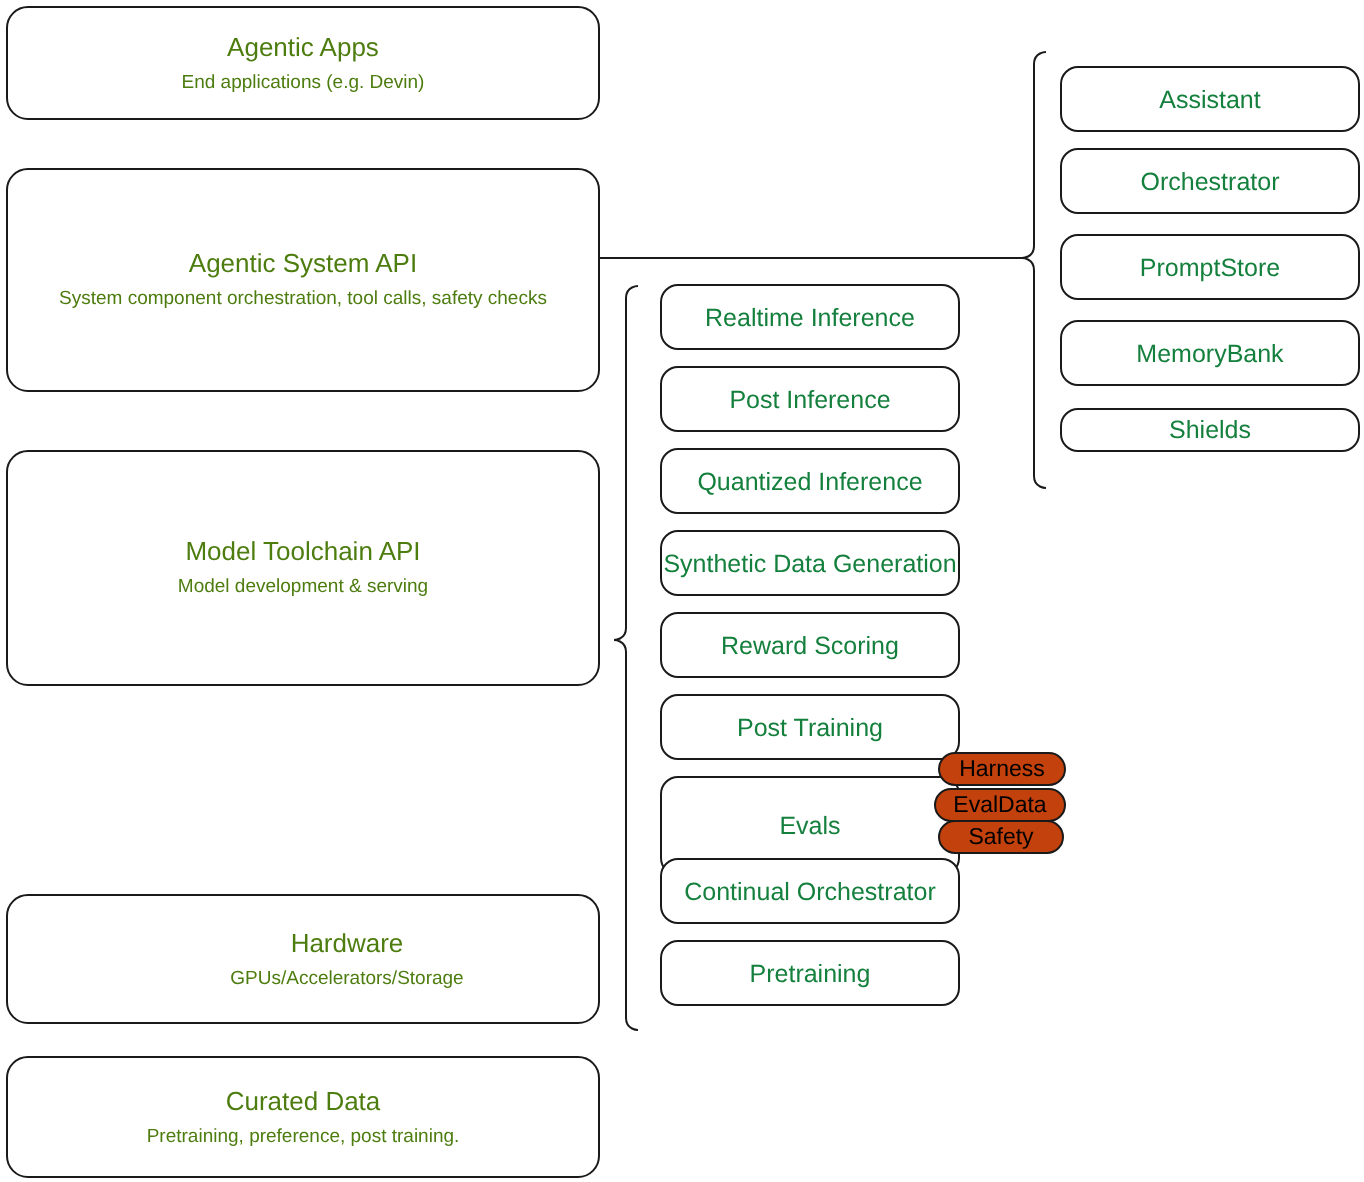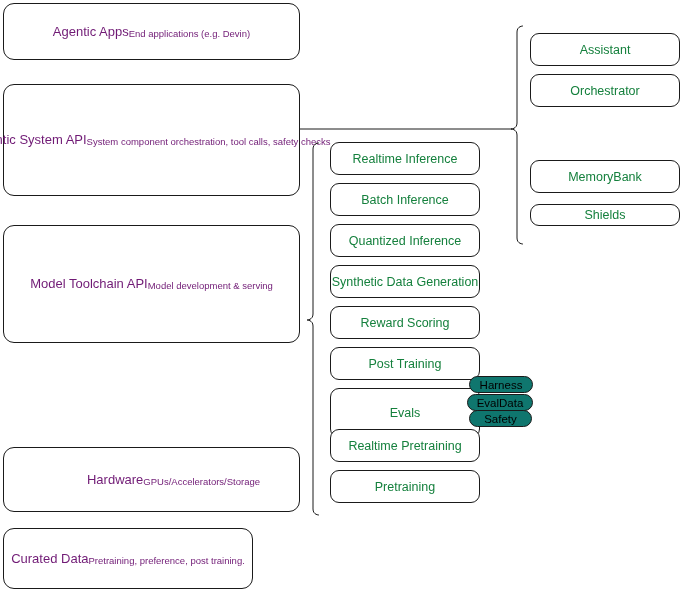--- a/index.html
+++ b/index.html
@@ -15,25 +15,25 @@
     font-family: "Liberation Sans", sans-serif;
     overflow: hidden;
   }
   .box {
     position: absolute;
     box-sizing: border-box;
     border: 1px solid #1a1a1a;
     border-radius: 11px;
     background: #ffffff;
     display: flex;
-    flex-direction: row;
+    flex-direction: column;
     align-items: center;
     justify-content: center;
     text-align: center;
-    color: #701a75;
+    color: #4d7c0f;
   }
   .box .title {
     font-size: 13px;
     line-height: 16px;
     white-space: nowrap;
   }
   .box .subtitle {
     font-size: 9.5px;
     line-height: 13px;
     margin-top: 3px;
@@ -50,21 +50,21 @@
     justify-content: center;
     font-size: 12.5px;
     color: #15803d;
     white-space: nowrap;
   }
   .pill {
     position: absolute;
     box-sizing: border-box;
     border: 1px solid #1a1a1a;
     border-radius: 999px;
-    background: #0f766e;
+    background: #c2410c;
     display: flex;
     align-items: center;
     justify-content: center;
     font-size: 11.5px;
     color: #000000;
     white-space: nowrap;
     z-index: 5;
   }
   .connector {
     position: absolute;
@@ -101,21 +101,21 @@
     <div class="title">Model Toolchain API</div>
     <div class="subtitle">Model development &amp; serving</div>
   </div>
 
 
   <div class="box" style="left:3px; top:447px; width:297px; height:65px;padding-left:44px;">
     <div class="title">Hardware</div>
     <div class="subtitle">GPUs/Accelerators/Storage</div>
   </div>
 
-  <div class="box" style="left:3px; top:528px; width:250px; height:61px;">
+  <div class="box" style="left:3px; top:528px; width:297px; height:61px;">
     <div class="title">Curated Data</div>
     <div class="subtitle">Pretraining, preference, post training.</div>
   </div>
 
   <div class="connector" style="left:300px; top:138px; width:25px; height:382px;">
     <svg width="25" height="382" viewBox="0 0 25 382">
       <path d="M 19 5
                C 19 5, 13 5, 13 11
                L 13 176
                C 13 182, 7 182, 7 182
@@ -140,39 +140,39 @@
                C 1 107, 7 107, 7 113
                L 7 216
                C 7 222, 13 222, 13 222"></path>
     </svg>
   </div>
 
   <div class="stack-box" style="left:330px; top:142px; width:150px; height:33px;">
     <span>Realtime Inference</span>
   </div>
   <div class="stack-box" style="left:330px; top:183px; width:150px; height:33px;">
-    <span>Batch Inference</span>
+    <span>Post Inference</span>
   </div>
   <div class="stack-box" style="left:330px; top:224px; width:150px; height:33px;">
     <span>Quantized Inference</span>
   </div>
   <div class="stack-box" style="left:330px; top:265px; width:150px; height:33px;">
     <span>Synthetic Data Generation</span>
   </div>
   <div class="stack-box" style="left:330px; top:306px; width:150px; height:33px;">
     <span>Reward Scoring</span>
   </div>
   <div class="stack-box" style="left:330px; top:347px; width:150px; height:33px;">
     <span>Post Training</span>
   </div>
   <div class="stack-box" style="left:330px; top:388px; width:150px; height:50px;text-align:center;">
     <span>Evals</span>
   </div>
   <div class="stack-box" style="left:330px; top:429px; width:150px; height:33px;">
-    <span>Realtime Pretraining</span>
+    <span>Continual Orchestrator</span>
   </div>
   <div class="stack-box" style="left:330px; top:470px; width:150px; height:33px;">
     <span>Pretraining</span>
   </div>
 
   <div class="pill" style="left:469px; top:376px; width:64px; height:17px;">
     <span>Harness</span>
   </div>
   <div class="pill" style="left:467px; top:394px; width:66px; height:17px;">
     <span>EvalData</span>
@@ -180,20 +180,23 @@
   <div class="pill" style="left:469px; top:410px; width:63px; height:17px;">
     <span>Safety</span>
   </div>
 
   <div class="stack-box" style="left:530px; top:33px; width:150px; height:33px;">
     <span>Assistant</span>
   </div>
   <div class="stack-box" style="left:530px; top:74px; width:150px; height:33px;">
     <span>Orchestrator</span>
   </div>
+  <div class="stack-box" style="left:530px; top:117px; width:150px; height:33px;">
+    <span>PromptStore</span>
+  </div>
   <div class="stack-box" style="left:530px; top:160px; width:150px; height:33px;">
     <span>MemoryBank</span>
   </div>
   <div class="stack-box" style="left:530px; top:204px; width:150px; height:22px;">
     <span>Shields</span>
   </div>
 
 </div>
 
 </body></html>

